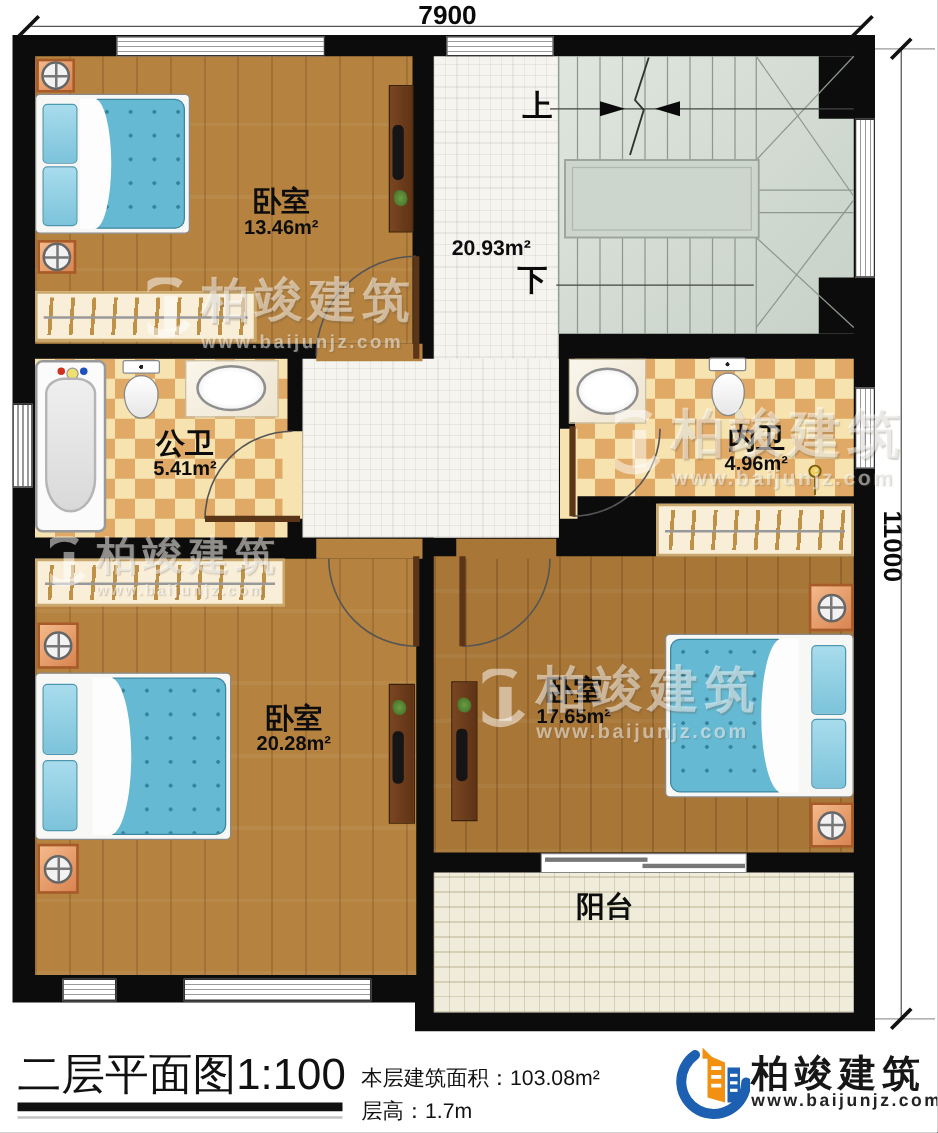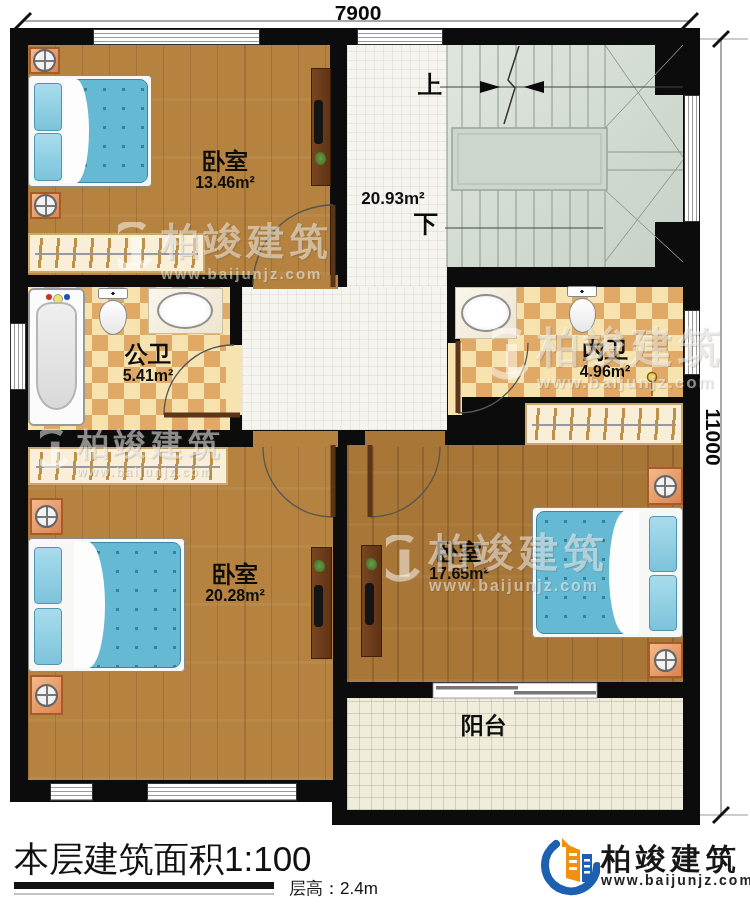--- a/index.html
+++ b/index.html
@@ -350,25 +350,26 @@
         <path d="M28 6 A23 23 0 1 0 34 38" fill="none" stroke="rgba(255,255,255,.5)" stroke-width="7"></path>
         <rect x="14" y="16" width="11" height="30" fill="rgba(255,255,255,.5)"></rect>
       </svg>
     <div>
         <div class="wm-name" style="font-size:40px;">柏竣建筑</div>
          <div class="wm-url" style="font-size:16px;">www.baijunjz.com</div>
       </div>
   </div>
 
   <div id="plan-title" class="tb">
-    <span>本层建筑面积</span><span>1:100</span>
+    <span>二层平面图</span><span>1:100</span>
   </div>
   <div id="title-rule"></div>
   <div id="title-rule2"></div>
-  <div class="info-line" style="top:877px;">层高：2.4m</div>
+  <div class="info-line" style="top:851px;">本层建筑面积：103.08m²</div>
+  <div class="info-line" style="top:877px;">层高：1.7m</div>
 
   <svg class="abs tb" style="left:540px;top:834px;z-index:20;" width="60" height="64" viewBox="0 0 60 64">
     <path d="M16 10 A26 26 0 1 0 57 32" fill="none" style="stroke:var(--logo-blue,#1d5fb0)" stroke-width="8" stroke-linecap="round"></path>
     <polygon points="22,4 31,13 22,13" style="fill:var(--logo-orange,#f29111)"></polygon>
     <polygon points="26,10 40,16 40,48 26,44" style="fill:var(--logo-orange,#f29111)"></polygon>
     <rect x="42" y="20" width="10" height="28" style="fill:var(--logo-blue,#1d5fb0)"></rect>
     <rect x="29" y="19" width="8" height="3" fill="#fff"></rect>
       <rect x="29" y="26" width="8" height="3" fill="#fff"></rect>
       <rect x="29" y="33" width="8" height="3" fill="#fff"></rect>
     <rect x="44" y="25" width="6" height="2.5" fill="#fff"></rect>

